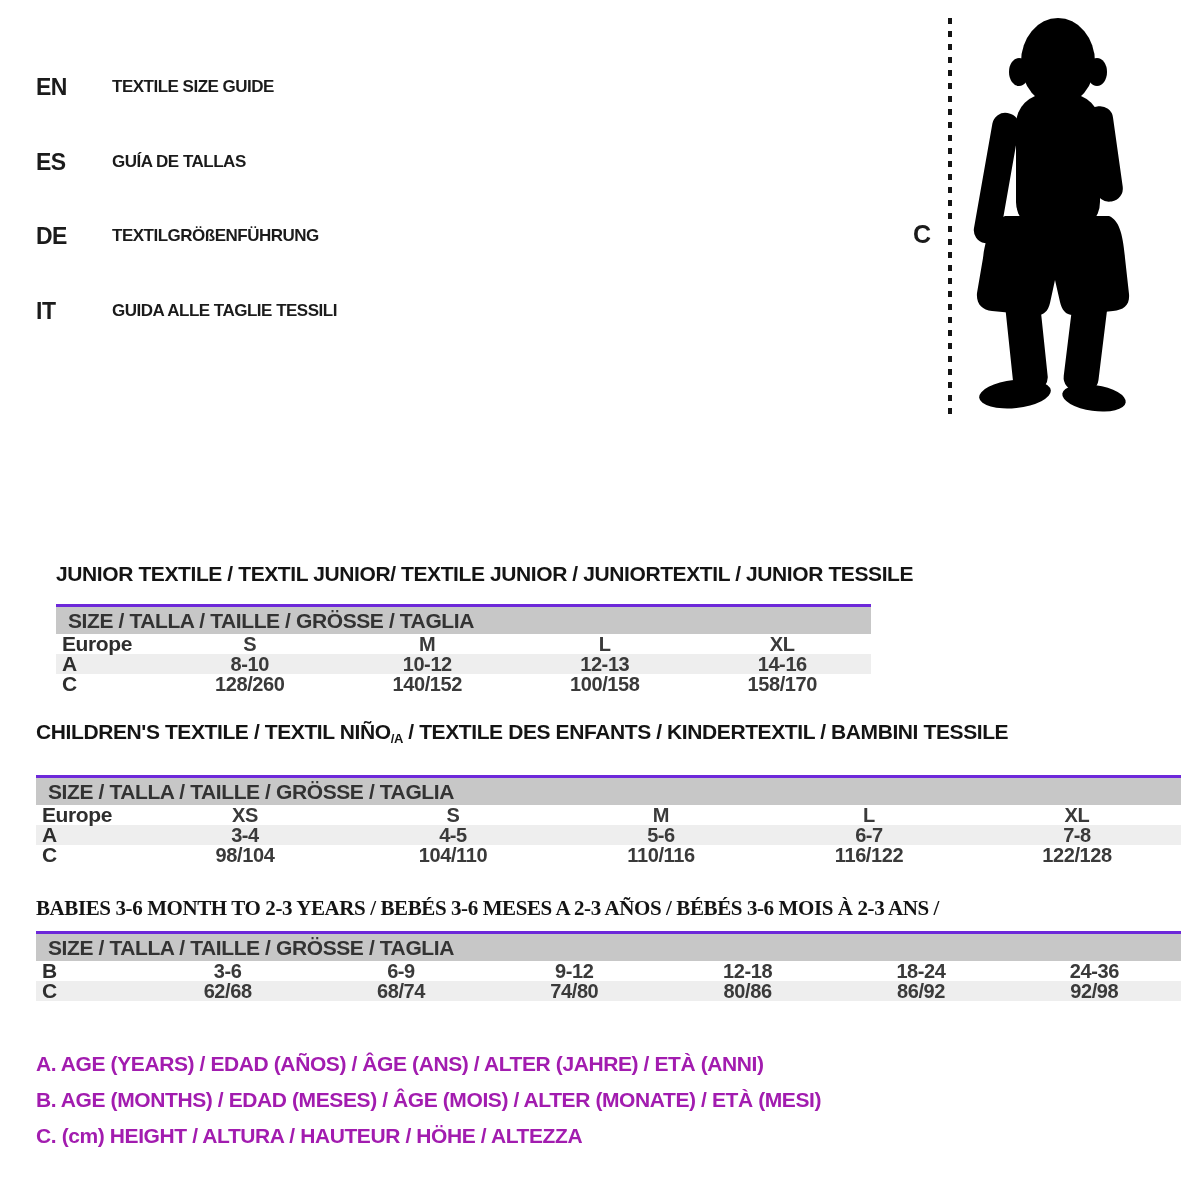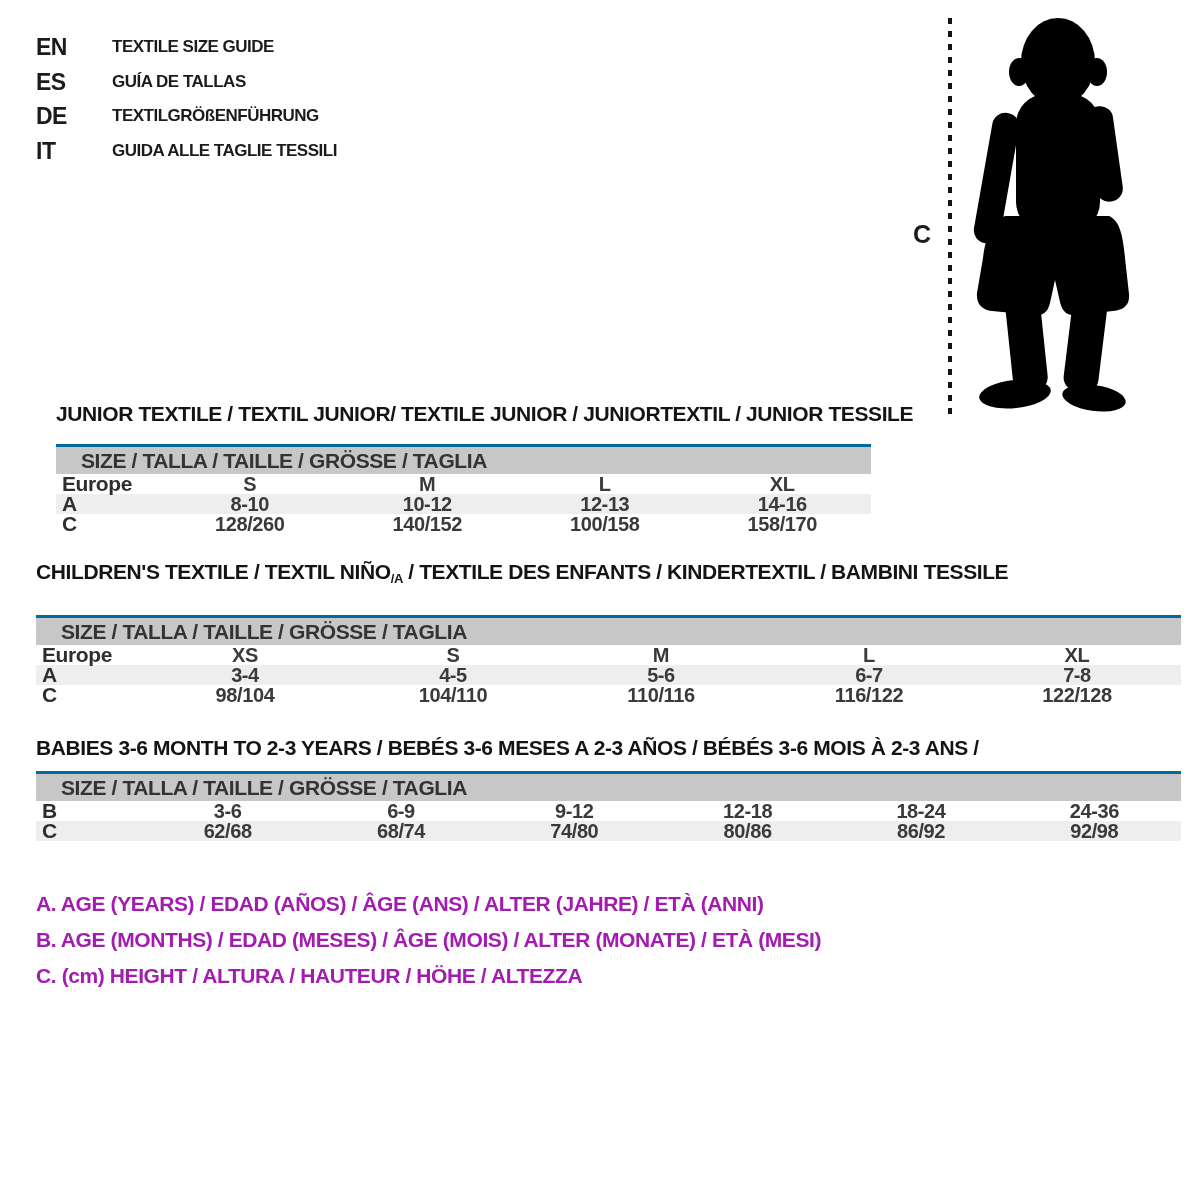--- a/index.html
+++ b/index.html
@@ -6,21 +6,21 @@
   html,body { width:1200px; height:1200px; background:#ffffff; overflow:hidden; }
   body {
     font-family:"Liberation Sans", sans-serif;
     color:#1b1b1b;
     position:relative;
   }
   .page { position:relative; width:1200px; height:1200px; padding:30px 18px 0 36px; }
 
   
   .lang-block { }
-  .lang-row { display:flex; line-height:34.6px; }
+  .lang-row { display:flex; line-height:34.6px;margin-top:40px; }
   .lang-code {
     width:76px; font-weight:bold; font-size:23px; letter-spacing:-0.5px;
   }
   .lang-label { font-weight:bold; font-size:17px; letter-spacing:-0.5px; }
 
   
   .figure { position:absolute; top:14px; left:905px; width:250px; height:410px; }
   .c-label {
     position:absolute; left:8px; top:206px;
     font-weight:bold; font-size:25px; letter-spacing:-0.5px;
@@ -30,37 +30,37 @@
     background:repeating-linear-gradient(to bottom, #141414 0 6px, transparent 6px 13px);
   }
   .silhouette { position:absolute; left:58px; top:0; }
 
   
   .section-title {
     font-weight:bold; font-size:21px; letter-spacing:-0.4px; line-height:24px;
     color:#141414;
   }
   .section-title .sub { font-size:13px; vertical-align:-4px; }
-  .two-line .line { line-height:34px; }
+  .two-line .line { line-height:34px;font-family:Liberation Serif, serif; }
 
   .sec-junior   { margin-top:234px;margin-left:20px; }
   .sec-children { margin-top:26px; }
   .sec-babies   { margin-top:26px; }
 
   .size-table { margin-top:18px; }
   .sec-children .size-table { margin-top:24px; }
   .sec-babies   .size-table { margin-top:6px; }
 
   .t-narrow { width:815px; }
   .t-wide   { width:1145px; }
 
   .thead {
-    height:30px; background:#c7c7c7; border-top:3px solid #0369a1;
+    height:30px; background:#c7c7c7; border-top:3px solid #6d28d9;
     font-weight:bold; font-size:21px; letter-spacing:-0.4px; color:#333333;
-    display:flex; align-items:center; padding-left:25px;
+    display:flex; align-items:center; padding-left:12px;
   }
   .trow { display:flex; height:20px; align-items:center; }
   .trow.shaded { background:#eeeeee; }
   .tlabel {
     width:105px; padding-left:6px;
     font-weight:bold; font-size:21px; letter-spacing:-0.4px; color:#2e2e2e;
   }
   .tcell {
     flex:1; text-align:center;
     font-weight:bold; font-size:20px; letter-spacing:-0.4px; color:#3a3a3a;

